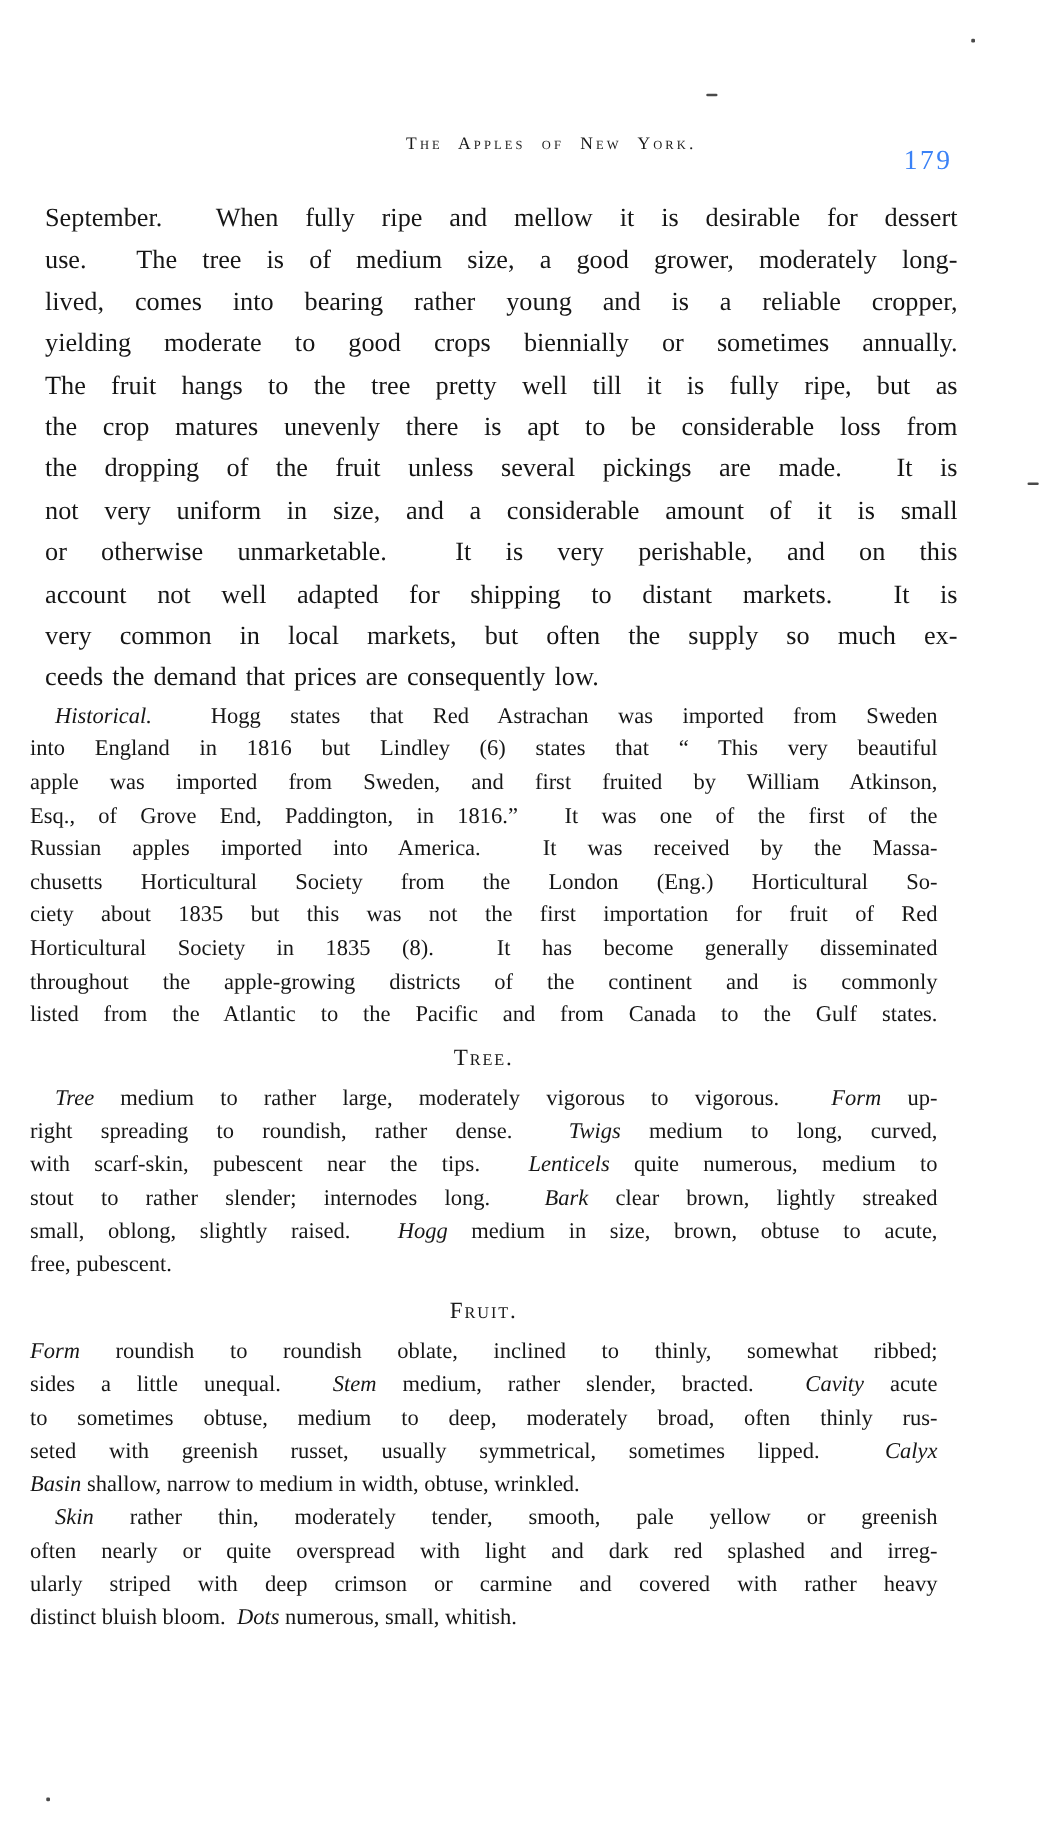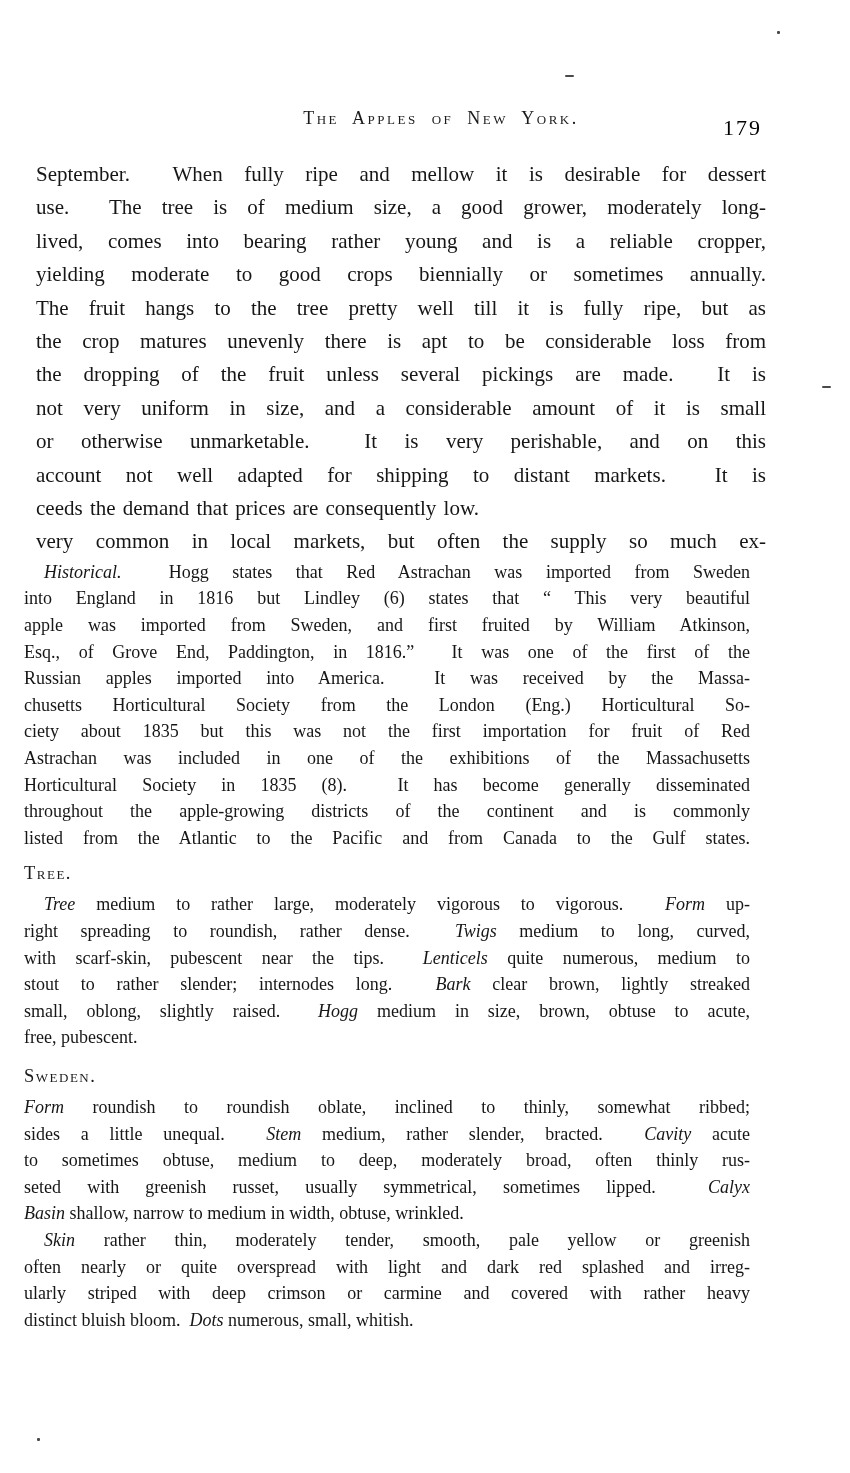--- a/index.html
+++ b/index.html
@@ -13,51 +13,51 @@
     overflow: hidden;
   }
   .running-head {
     position: absolute;
     top: 108px; left: 0; right: 0;
     height: 34px;
   }
   .running-title {
     text-align: center;
     font-variant: small-caps;
-    font-size: 18px;
+    font-size: 14px;
     letter-spacing: 2.5px;
     word-spacing: 7px;
     color: #1a1a1a;
     margin-left: 32px;
   }
   .page-number {
     position: absolute;
     top: 7px;
     right: 88px;
     font-size: 22px;
     letter-spacing: 2px;
-    color: #000000;
+    color: #3b82f6;
   }
   .content { position: absolute; top: 158px; left: 0; right: 0; }
   .para-large {
     margin: 0 84px 0 36px;
     font-size: 21px;
     line-height: 33.4px;
     word-spacing: 2px;
   }
   .para-small {
     margin-left: 24px;
     margin-right: 100px;
     font-size: 18px;
     line-height: 26.6px;
   }
   .para-historical { }
   .section-heading {
     margin: 11px 100px 7px 24px;
-    text-align: left;
+    text-align: center;
     font-variant: small-caps;
     font-size: 18.5px;
     letter-spacing: 1.5px;
     line-height: 22px;
     color: #1a1a1a;
   }
   .section-heading.fruit { margin-top: 14px; }
   .ln { text-align: justify; text-align-last: justify; white-space: normal; }
   .ln-last { text-align-last: left; }
   .indent { text-indent: 20px; }
@@ -82,50 +82,49 @@
         <div class="ln"><span>September.&nbsp; When fully ripe and mellow it is desirable for dessert</span></div>
         <div class="ln"><span>use.&nbsp; The tree is of medium size, a good grower, moderately long-</span></div>
         <div class="ln"><span>lived, comes into bearing rather young and is a reliable cropper,</span></div>
         <div class="ln"><span>yielding moderate to good crops biennially or sometimes annually.</span></div>
         <div class="ln"><span>The fruit hangs to the tree pretty well till it is fully ripe, but as</span></div>
         <div class="ln"><span>the crop matures unevenly there is apt to be considerable loss from</span></div>
         <div class="ln"><span>the dropping of the fruit unless several pickings are made.&nbsp; It is</span></div>
         <div class="ln"><span>not very uniform in size, and a considerable amount of it is small</span></div>
         <div class="ln"><span>or otherwise unmarketable.&nbsp; It is very perishable, and on this</span></div>
         <div class="ln"><span>account not well adapted for shipping to distant markets.&nbsp; It is</span></div>
+        <div class="ln"><span>very common in local markets, but often the supply so much ex-</span></div>
         <div class="ln ln-last"><span>ceeds the demand that prices are consequently low.</span></div>
-        <div class="ln"><span>very common in local markets, but often the supply so much ex-</span></div>
       </div>
 
     <div class="para-small para-historical">
         <div class="ln indent"><i>Historical.</i><span>&nbsp; Hogg states that Red Astrachan was imported from Sweden</span></div>
         <div class="ln"><span>into England in 1816 but Lindley (6) states that “ This very beautiful</span></div>
         <div class="ln"><span>apple was imported from Sweden, and first fruited by William Atkinson,</span></div>
         <div class="ln"><span>Esq., of Grove End, Paddington, in 1816.”&nbsp; It was one of the first of the</span></div>
         <div class="ln"><span>Russian apples imported into America.&nbsp; It was received by the Massa-</span></div>
         <div class="ln"><span>chusetts Horticultural Society from the London (Eng.) Horticultural So-</span></div>
         <div class="ln"><span>ciety about 1835 but this was not the first importation for fruit of Red</span></div>
-        <div class="ln"><span>Astrachan was included in one of the exhibitions of the Massachusetts</span></div>
         <div class="ln"><span>Horticultural Society in 1835 (8).&nbsp; It has become generally disseminated</span></div>
         <div class="ln"><span>throughout the apple-growing districts of the continent and is commonly</span></div>
         <div class="ln"><span>listed from the Atlantic to the Pacific and from Canada to the Gulf states.</span></div>
       </div>
 
     <div class="section-heading">Tree.</div>
 
     <div class="para-small">
         <div class="ln indent"><i>Tree</i><span> medium to rather large, moderately vigorous to vigorous.&nbsp; </span><i>Form</i><span> up-</span></div>
         <div class="ln"><span>right spreading to roundish, rather dense.&nbsp; </span><i>Twigs</i><span> medium to long, curved,</span></div>
         <div class="ln"><span>with scarf-skin, pubescent near the tips.&nbsp; </span><i>Lenticels</i><span> quite numerous, medium to</span></div>
         <div class="ln"><span>stout to rather slender; internodes long.&nbsp; </span><i>Bark</i><span> clear brown, lightly streaked</span></div>
         <div class="ln"><span>small, oblong, slightly raised.&nbsp; </span><i>Hogg</i><span> medium in size, brown, obtuse to acute,</span></div>
         <div class="ln ln-last"><span>free, pubescent.</span></div>
       </div>
 
-    <div class="section-heading fruit">Sweden.</div>
+    <div class="section-heading fruit">Fruit.</div>
 
     <div class="para-small">
         <div class="ln"><i>Form</i><span> roundish to roundish oblate, inclined to thinly, somewhat ribbed;</span></div>
         <div class="ln"><span>sides a little unequal.&nbsp; </span><i>Stem</i><span> medium, rather slender, bracted.&nbsp; </span><i>Cavity</i><span> acute</span></div>
         <div class="ln"><span>to sometimes obtuse, medium to deep, moderately broad, often thinly rus-</span></div>
         <div class="ln"><span>seted with greenish russet, usually symmetrical, sometimes lipped.&nbsp; </span><i>Calyx</i></div>
         <div class="ln ln-last"><i>Basin</i><span> shallow, narrow to medium in width, obtuse, wrinkled.</span></div>
       </div>
 
     <div class="para-small">

